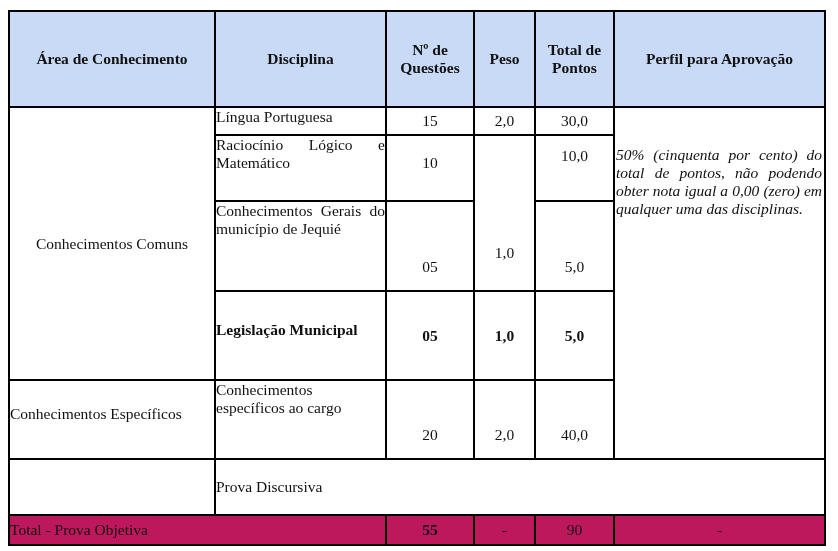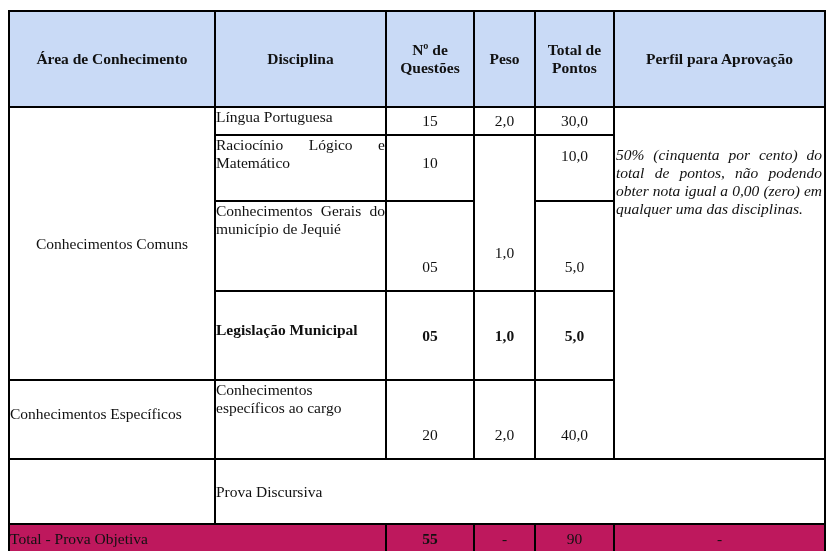--- a/index.html
+++ b/index.html
@@ -74,21 +74,21 @@
   </tr>
 
   <tr style="height:79px">
     <td class="l mid" style="padding-bottom:12px;white-space:nowrap;border-radius:15px;">Conhecimentos Específicos</td>
     <td class="l top">Conhecimentos específicos ao cargo</td>
     <td class="c bot pad-b">20</td>
     <td class="c bot pad-b">2,0</td>
     <td class="c bot pad-b">40,0</td>
   </tr>
 
-  <tr style="height:65px">
+  <tr style="height:56px">
     <td></td>
     <td colspan="5" class="l mid" style="border-right:2px solid #000;">Prova Discursiva</td>
   </tr>
 
   <tr class="tot" style="height:30px">
     <td colspan="2" class="l mid">Total - Prova Objetiva</td>
     <td class="c mid b">55</td>
     <td class="c mid">-</td>
     <td class="c mid">90</td>
     <td class="c mid">-</td>

